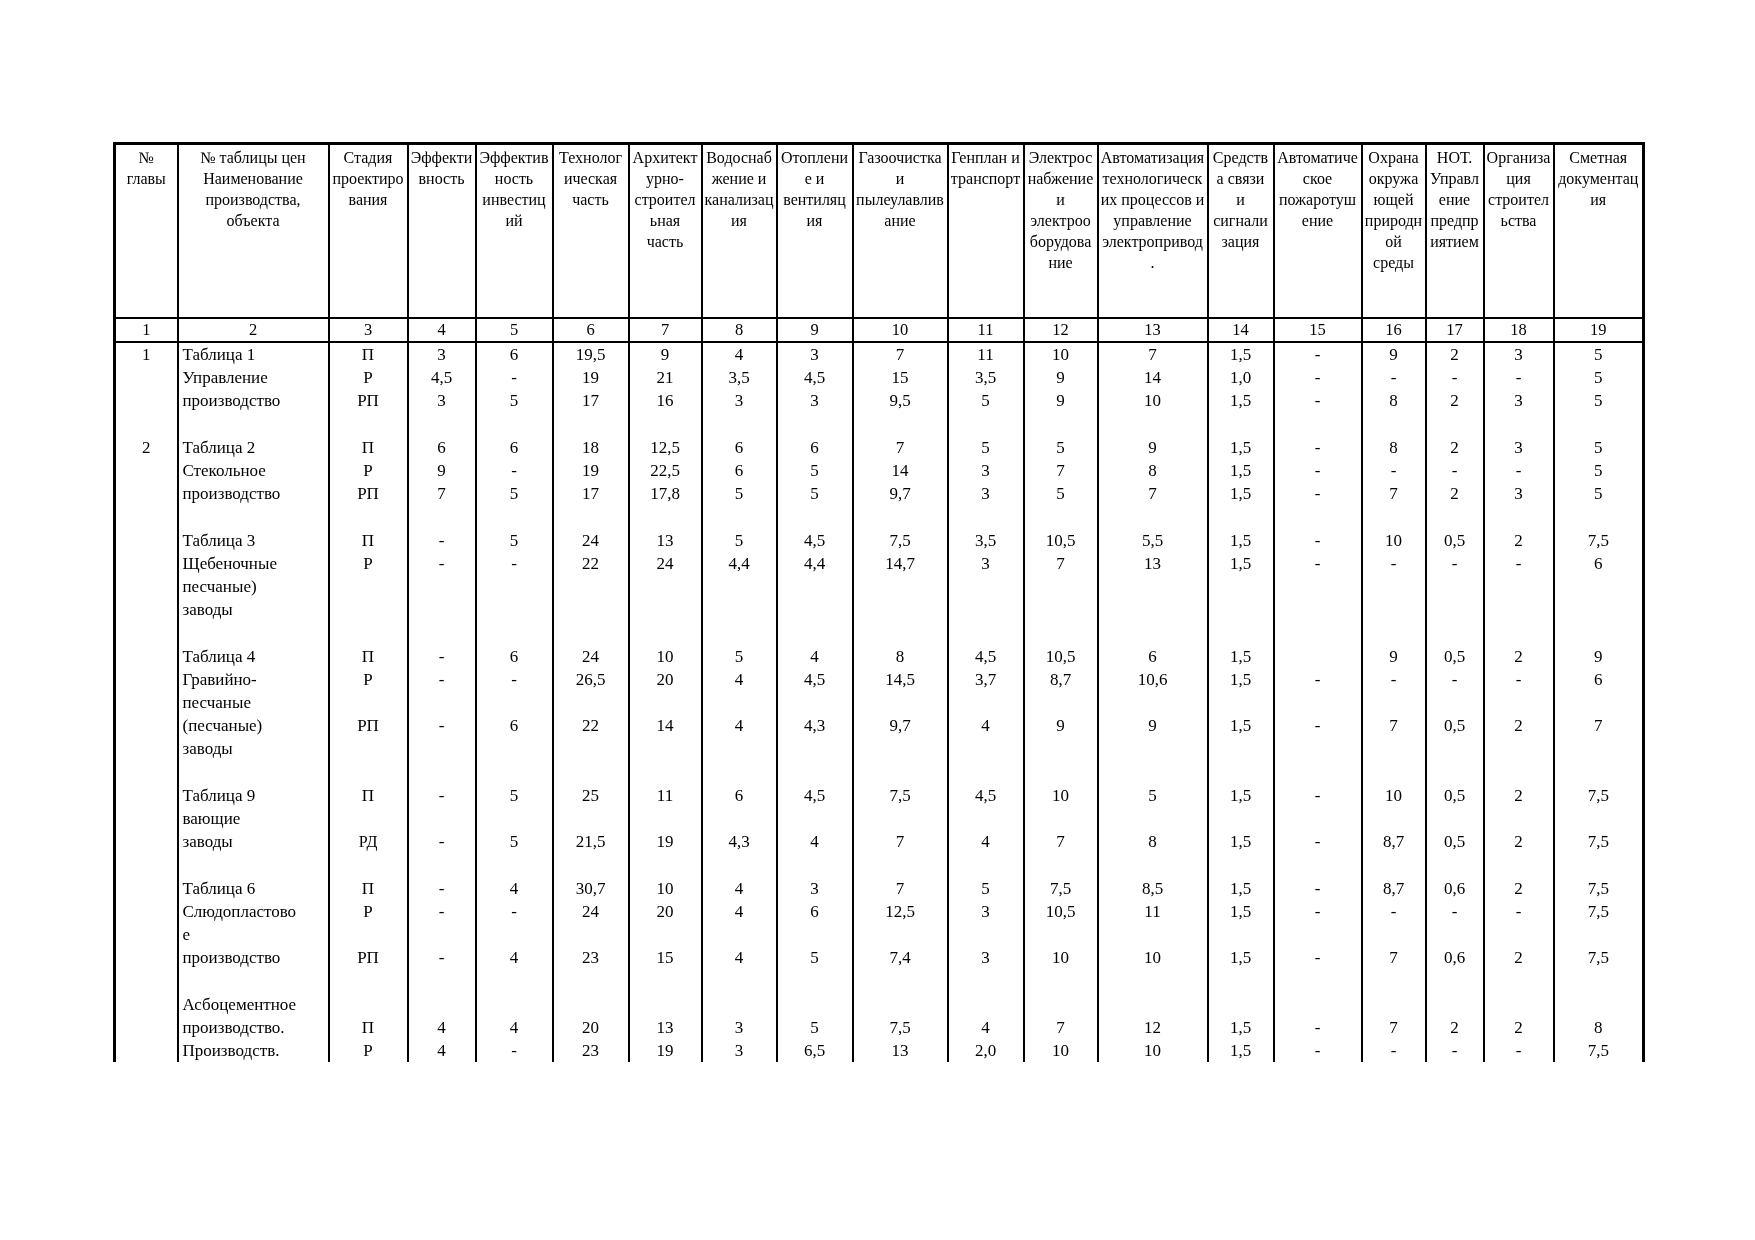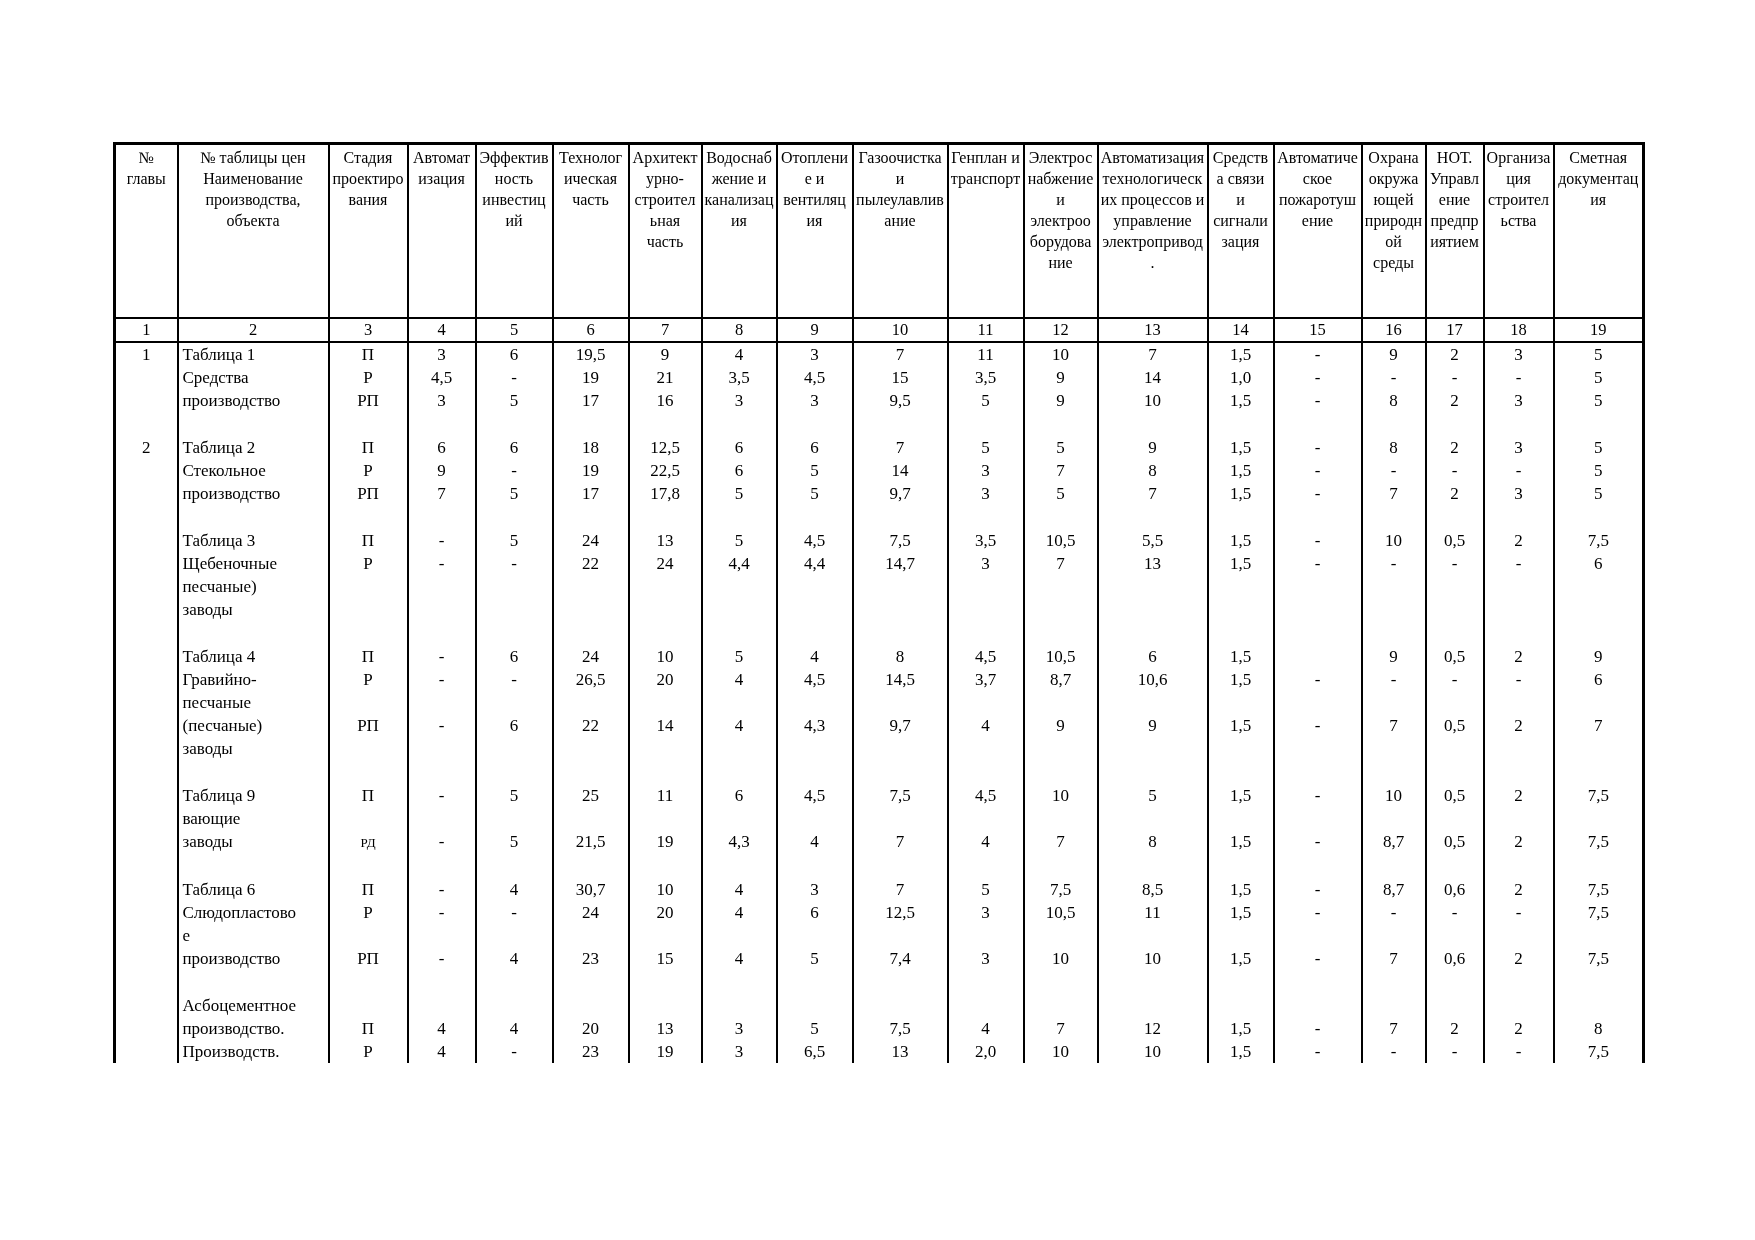--- a/index.html
+++ b/index.html
@@ -60,21 +60,21 @@
     white-space: nowrap;
     overflow: visible;
   }
   tbody td.name-cell {
     text-align: left;
     padding-left: 4px;
     overflow: hidden;
     margin-top: 21px;
   }
   tbody td .stage-small {
-    font-size: 13px;
+    font-size: 16px;
   }
   tr.spacer td {
     height: 24px;
   }
 </style>
 </head>
 <body>
 
 <div class="page">
   <table class="price-table">
@@ -97,21 +97,21 @@
       <col style="width:64px">
         <col style="width:58px">
         <col style="width:70px">
       <col style="width:90px">
     </colgroup>
     <thead>
       <tr>
           <th>№ главы</th>
           <th>№ таблицы цен Наименование производства, объекта</th>
           <th>Стадия проектирования</th>
-          <th>Автоматизация</th>
+          <th>Эффективность</th>
           <th>Эффективность инвестиций</th>
           <th>Технологическая часть</th>
           <th>Архитектурно-строительная часть</th>
           <th>Водоснабжение и канализация</th>
           <th>Отопление и вентиляция</th>
           <th>Газоочистка и пылеулавливание</th>
           <th>Генплан и транспорт</th>
           <th>Электроснабжение и электрооборудование</th>
           <th>Автоматизация технологических процессов и управление электропривод.</th>
           <th>Средства связи и сигнализация</th>
@@ -160,21 +160,21 @@
           <td class="value-cell">7</td>
           <td class="value-cell">1,5</td>
           <td class="value-cell">-</td>
           <td class="value-cell">9</td>
           <td class="value-cell">2</td>
           <td class="value-cell">3</td>
           <td class="value-cell">5</td>
         </tr>
         <tr>
           <td class="chapter-cell"></td>
-          <td class="name-cell">Средства</td>
+          <td class="name-cell">Управление</td>
           <td class="stage-cell">Р</td>
           <td class="value-cell">4,5</td>
           <td class="value-cell">-</td>
           <td class="value-cell">19</td>
           <td class="value-cell">21</td>
           <td class="value-cell">3,5</td>
           <td class="value-cell">4,5</td>
           <td class="value-cell">15</td>
           <td class="value-cell">3,5</td>
           <td class="value-cell">9</td>

